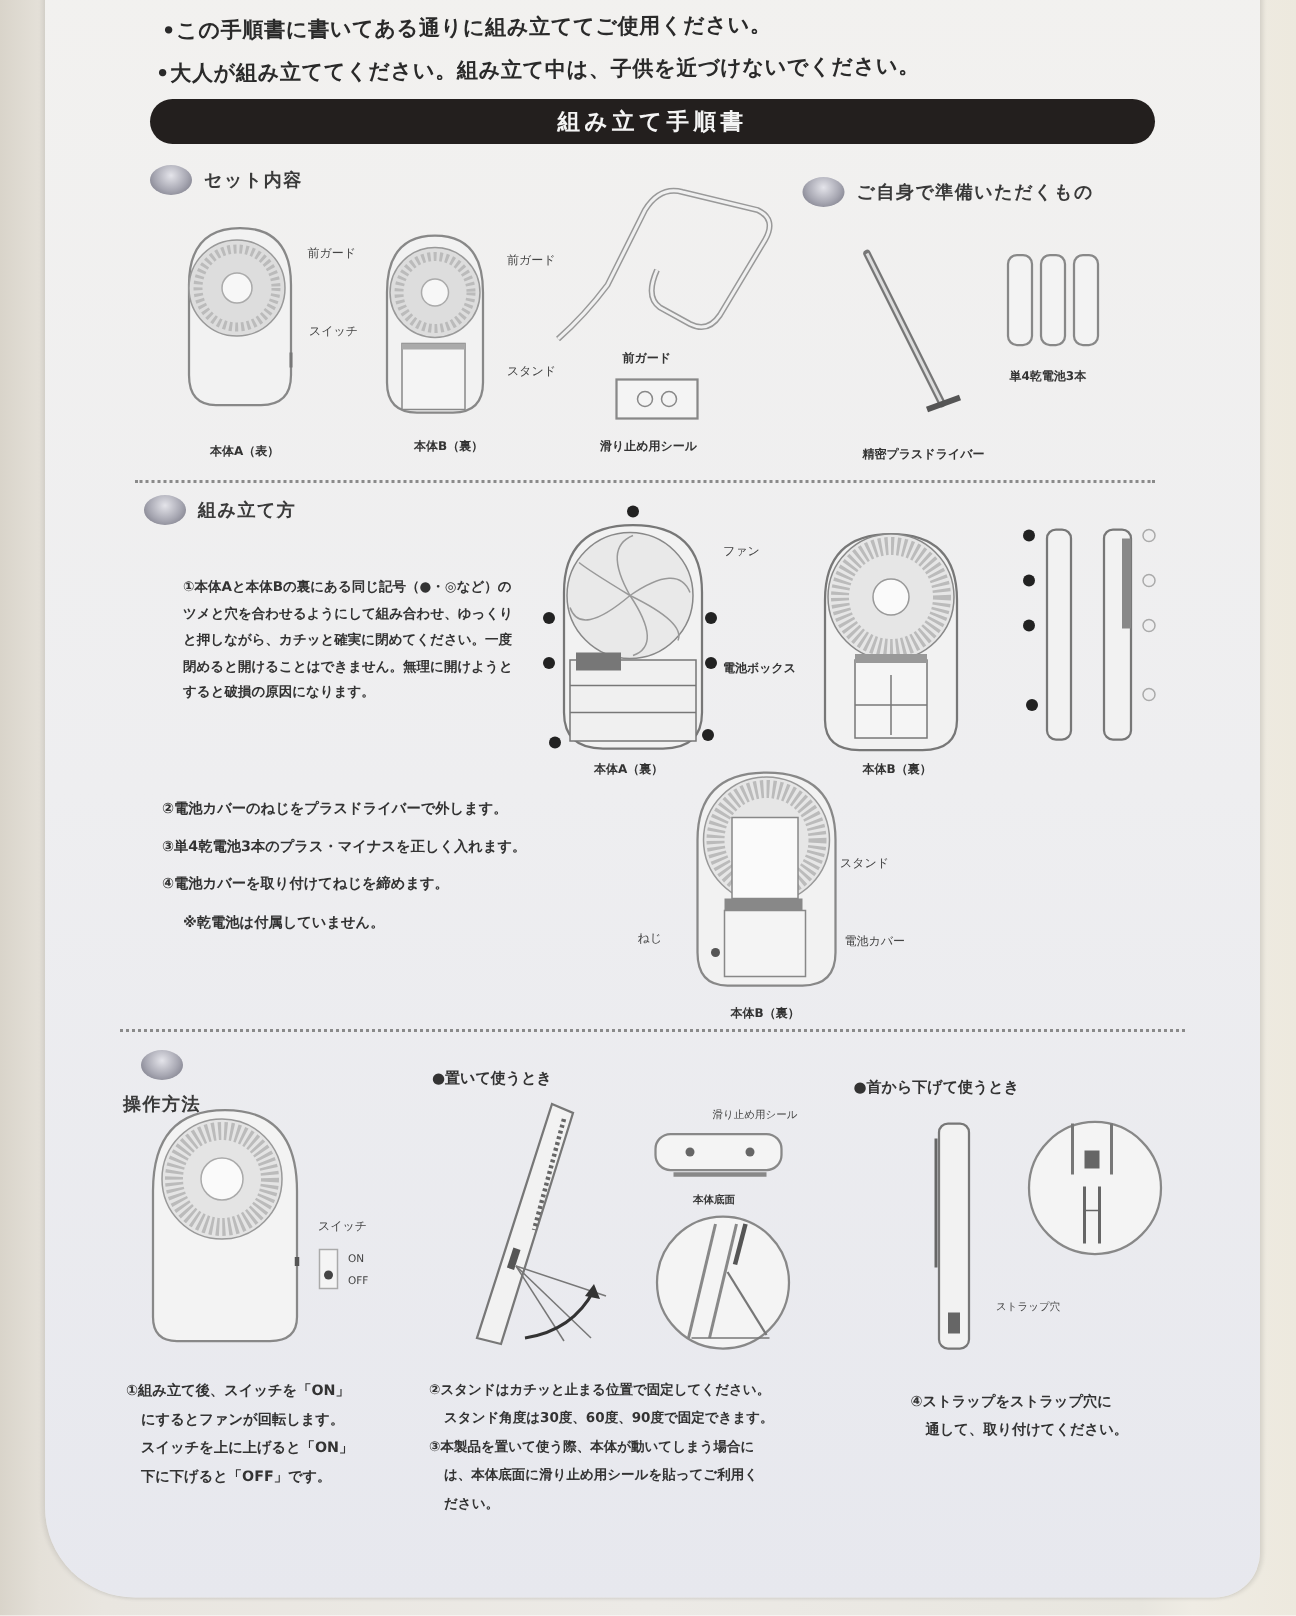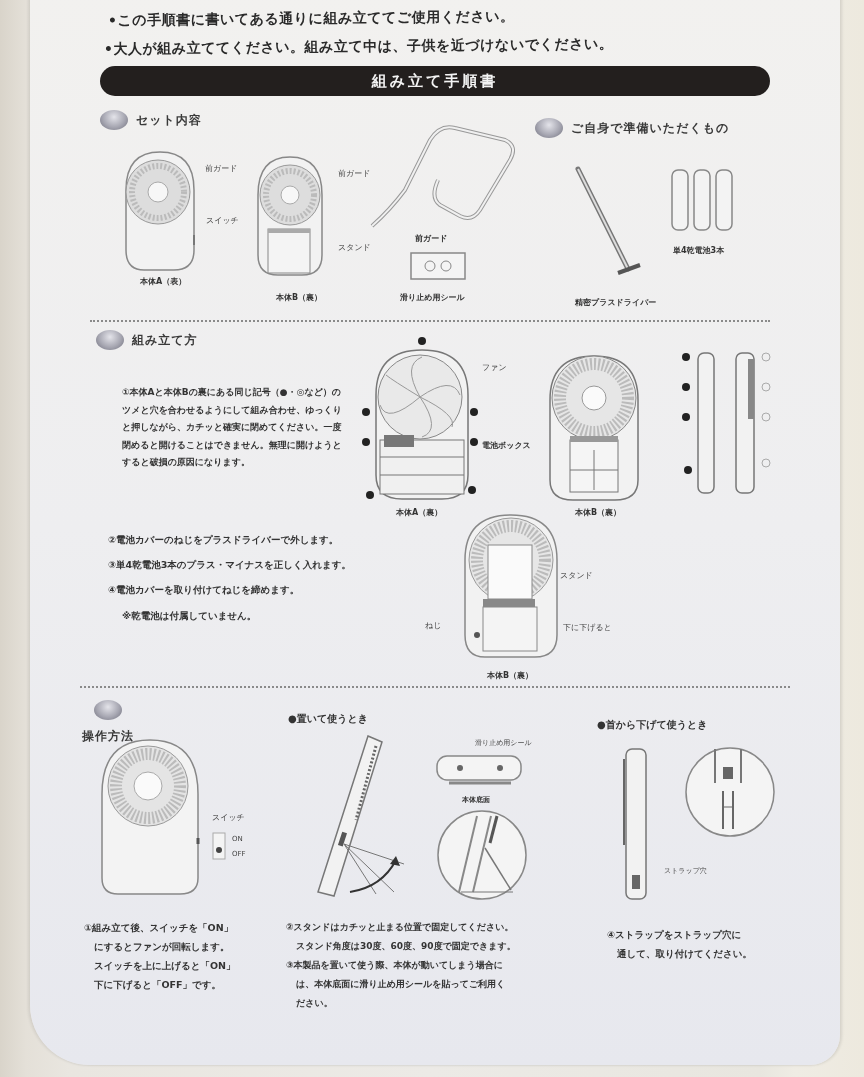--- a/index.html
+++ b/index.html
@@ -56,21 +56,21 @@
 
 <svg style="left:118px; top:150px;" width="85" height="125">
   <path d="M8,40 Q8,2 42,2 Q76,2 76,40 L76,100 Q76,120 56,120 L26,120 Q8,120 8,100 Z" fill="#f2f2f2" stroke="#888" stroke-width="1.5"></path>
   <circle cx="40" cy="42" r="32" fill="#ddd" stroke="#999" stroke-width="1"></circle>
   <circle cx="40" cy="42" r="26" fill="none" stroke="#bbb" stroke-width="6" stroke-dasharray="2 2"></circle>
   <circle cx="40" cy="42" r="10" fill="#f7f7f7" stroke="#aaa"></circle>
   <line x1="76" y1="85" x2="76" y2="95" stroke="#777" stroke-width="2"></line>
 </svg>
 <div class="abs lbl" style="left:205px; top:163px;">前ガード</div>
 <div class="abs lbl" style="left:206px; top:215px;">スイッチ</div>
-<div class="abs lbl-b" style="left:140px; top:276px;">本体A（表）</div>
+<div class="abs lbl-b" style="left:140px; top:295px;">本体A（表）</div>
 
 <svg style="left:250px; top:155px;" width="85" height="125">
   <path d="M8,40 Q8,2 40,2 Q72,2 72,40 L72,100 Q72,120 52,120 L28,120 Q8,120 8,100 Z" fill="#f2f2f2" stroke="#888" stroke-width="1.5"></path>
   <circle cx="40" cy="40" r="30" fill="#ddd" stroke="#999"></circle>
   <circle cx="40" cy="40" r="24" fill="none" stroke="#bbb" stroke-width="6" stroke-dasharray="2 2"></circle>
   <circle cx="40" cy="40" r="9" fill="#f7f7f7" stroke="#aaa"></circle>
   <rect x="18" y="74" width="42" height="44" fill="#f4f4f4" stroke="#888"></rect>
   <rect x="18" y="74" width="42" height="4" fill="#aaa"></rect>
 </svg>
 <div class="abs lbl" style="left:338px; top:168px;">前ガード</div>
@@ -176,21 +176,21 @@
   <path d="M10,55 Q10,10 56,10 Q102,10 102,55 L102,130 Q102,152 80,152 L30,152 Q10,152 10,130 Z" fill="#f2f2f2" stroke="#888" stroke-width="1.5"></path>
   <circle cx="56" cy="55" r="42" fill="#e6e6e6" stroke="#999"></circle>
   <circle cx="56" cy="55" r="34" fill="none" stroke="#bbb" stroke-width="12" stroke-dasharray="2 2"></circle>
   <rect x="33" y="40" width="44" height="54" fill="#fafafa" stroke="#888"></rect>
   <rect x="28" y="94" width="52" height="8" fill="#888"></rect>
   <rect x="28" y="102" width="54" height="44" fill="#f4f4f4" stroke="#888"></rect>
   <circle cx="22" cy="130" r="3" fill="#555"></circle>
 </svg>
 <div class="abs lbl" style="left:560px; top:570px;">スタンド</div>
 <div class="abs lbl" style="left:425px; top:620px;">ねじ</div>
-<div class="abs lbl" style="left:563px; top:622px;">下に下げると</div>
+<div class="abs lbl" style="left:563px; top:622px;">電池カバー</div>
 <div class="abs lbl-b" style="left:487px; top:670px;">本体B（裏）</div>
 
 <div class="dotted" style="left:80px; top:686px; width:710px;"></div>
 
 <div class="abs sec-head" style="left:82px; top:700px;flex-direction:column;">
   <div class="sec-icon"></div>
   <span class="sec-title">操作方法</span>
 </div>
 
 <svg style="left:98px; top:738px;" width="110" height="160">
@@ -229,21 +229,21 @@
 <div class="abs lbl-b" style="left:462px; top:795px; font-size:7px;">本体底面</div>
 <svg style="left:435px; top:808px;" width="95" height="95">
   <circle cx="47" cy="47" r="44" fill="#f4f4f4" stroke="#888" stroke-width="1.5"></circle>
   <line x1="42" y1="8" x2="24" y2="84" stroke="#888" stroke-width="2"></line>
   <line x1="56" y1="8" x2="38" y2="84" stroke="#888" stroke-width="2"></line>
   <line x1="62" y1="8" x2="55" y2="35" stroke="#555" stroke-width="3"></line>
   <line x1="50" y1="40" x2="76" y2="82" stroke="#777" stroke-width="1.5"></line>
   <line x1="26" y1="84" x2="78" y2="84" stroke="#777"></line>
 </svg>
 
-<div class="abs sub-head" style="left:597px; top:718px;text-align:center;">●首から下げて使うとき</div>
+<div class="abs sub-head" style="left:569px; top:718px;text-align:center;">●首から下げて使うとき</div>
 <svg style="left:618px; top:745px;" width="30" height="160">
   <rect x="8" y="4" width="20" height="150" rx="6" fill="#f2f2f2" stroke="#777" stroke-width="1.5"></rect>
   <line x1="6" y1="14" x2="6" y2="100" stroke="#666" stroke-width="2"></line>
   <rect x="14" y="130" width="8" height="14" fill="#666"></rect>
 </svg>
 <div class="abs lbl" style="left:664px; top:866px; font-size:7px;">ストラップ穴</div>
 <svg style="left:683px; top:745px;" width="95" height="95">
   <circle cx="47" cy="47" r="44" fill="#f4f4f4" stroke="#888" stroke-width="1.5"></circle>
   <line x1="32" y1="4" x2="32" y2="38" stroke="#777" stroke-width="2"></line>
   <line x1="58" y1="4" x2="58" y2="38" stroke="#777" stroke-width="2"></line>

